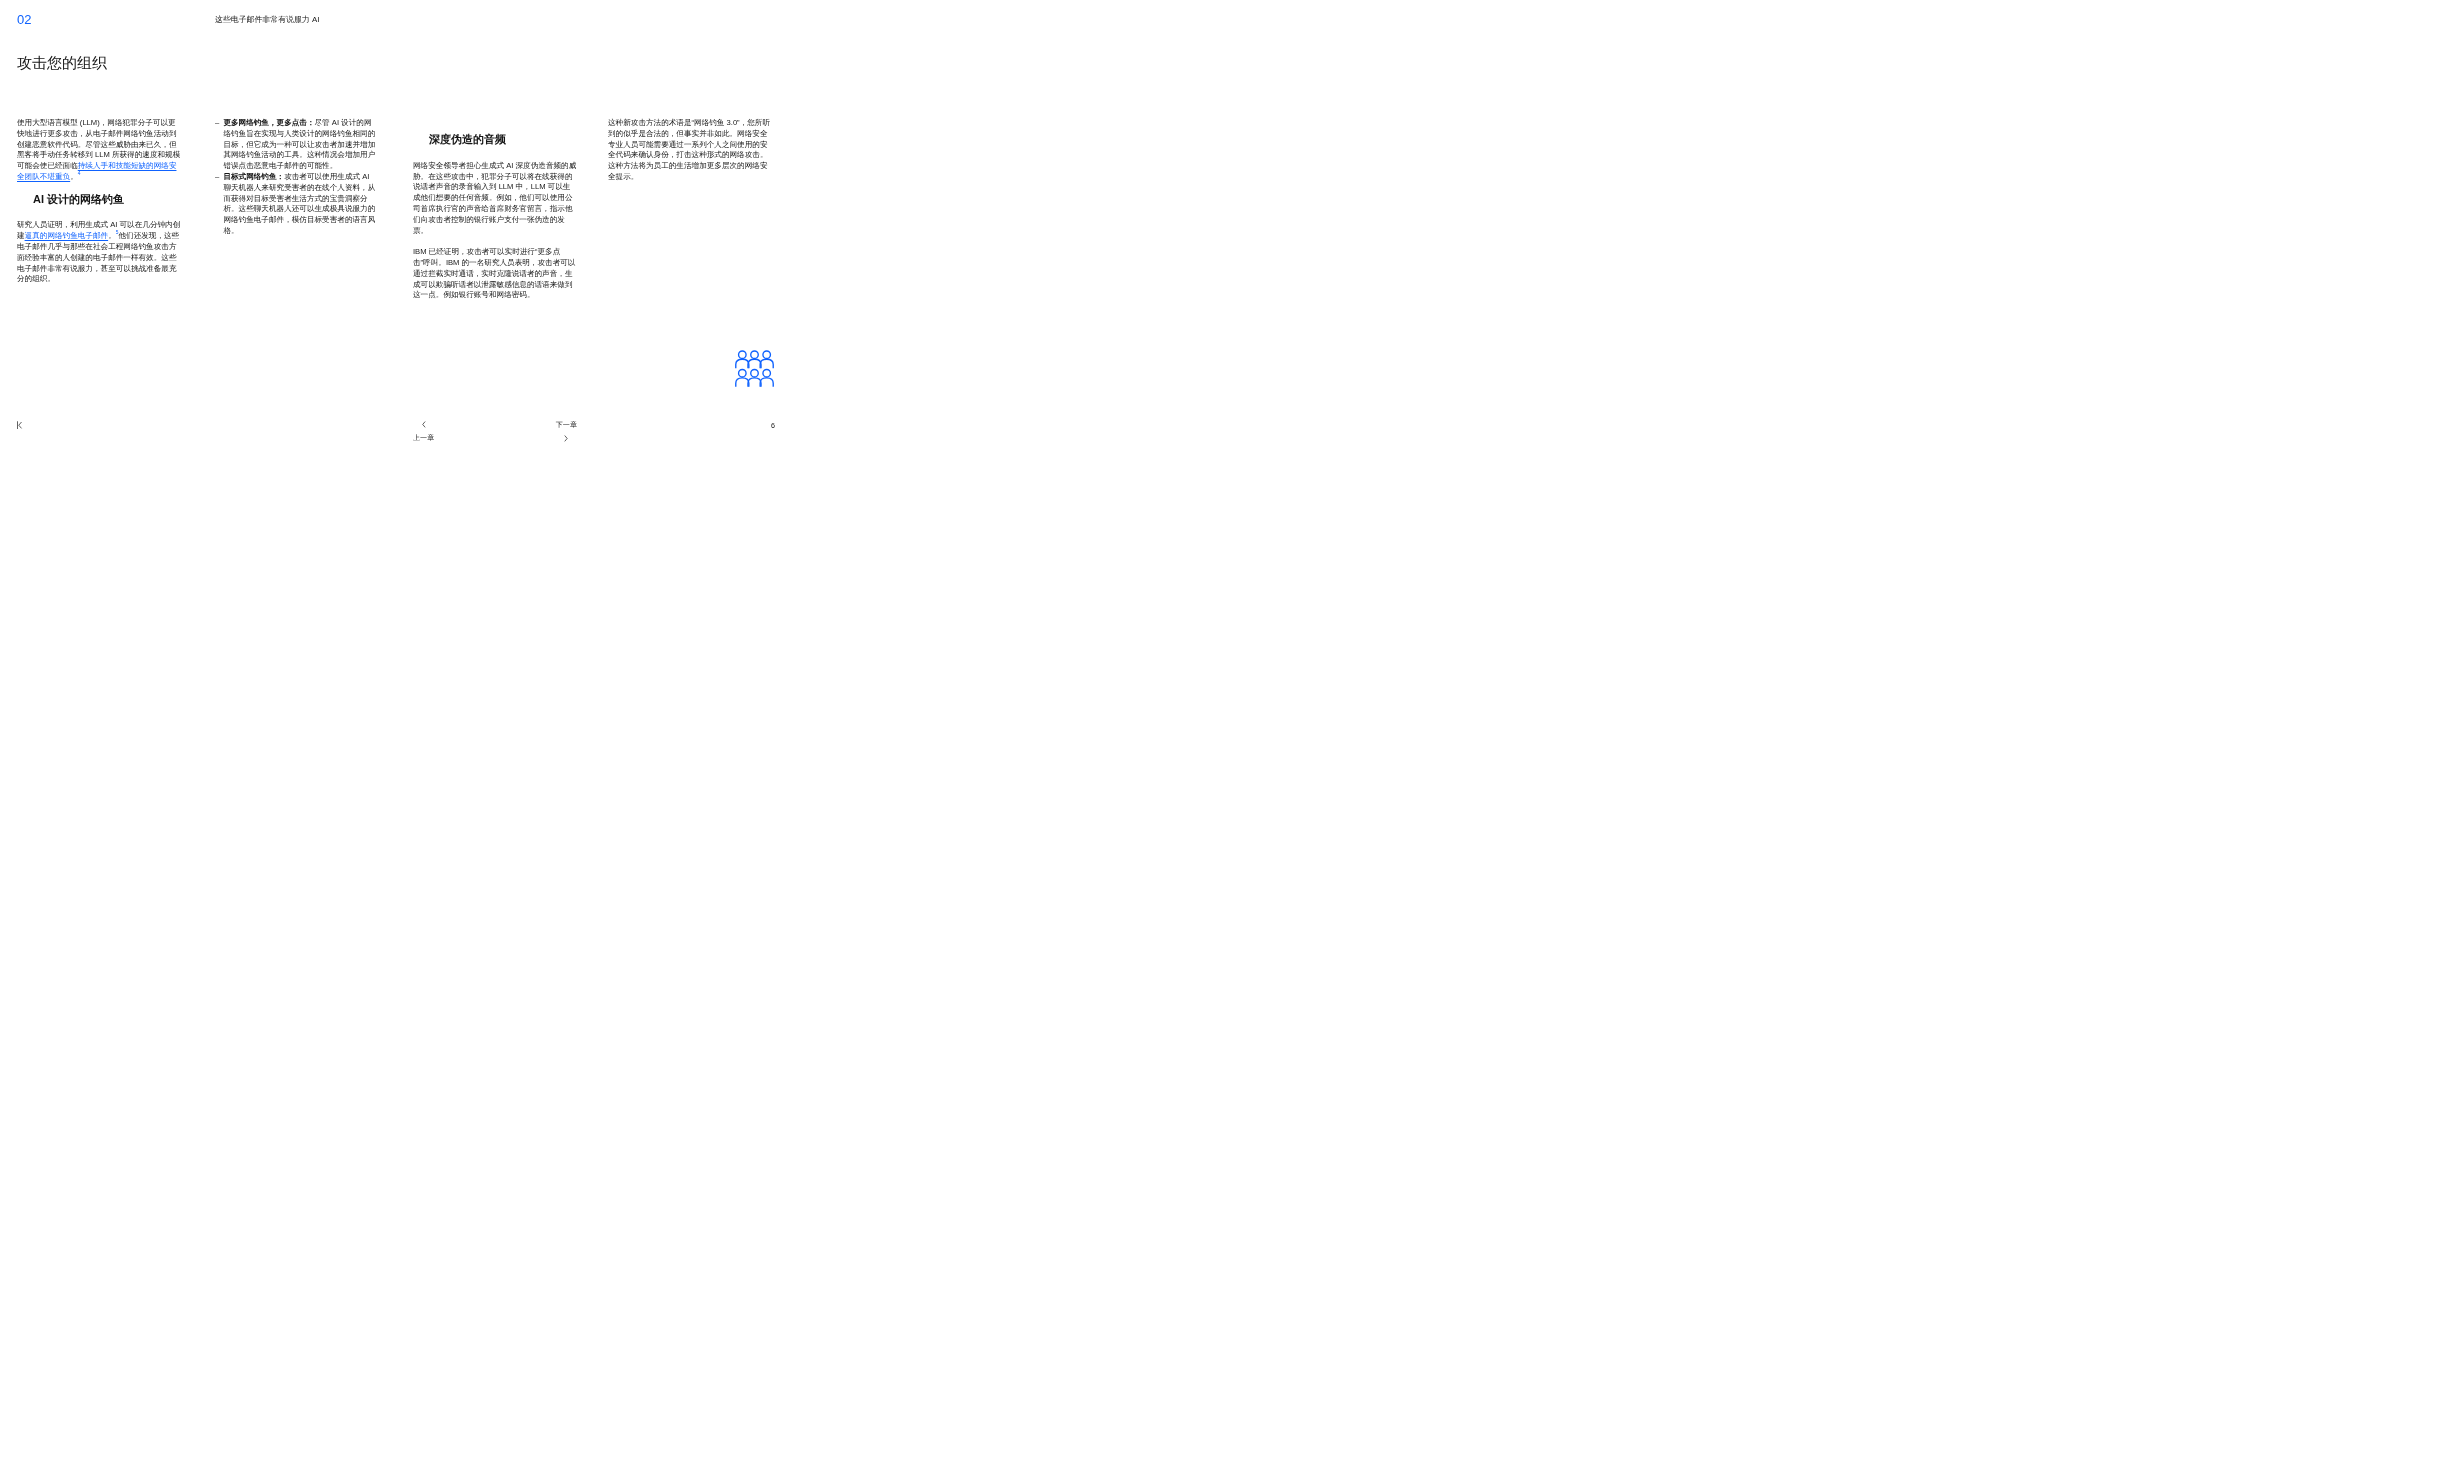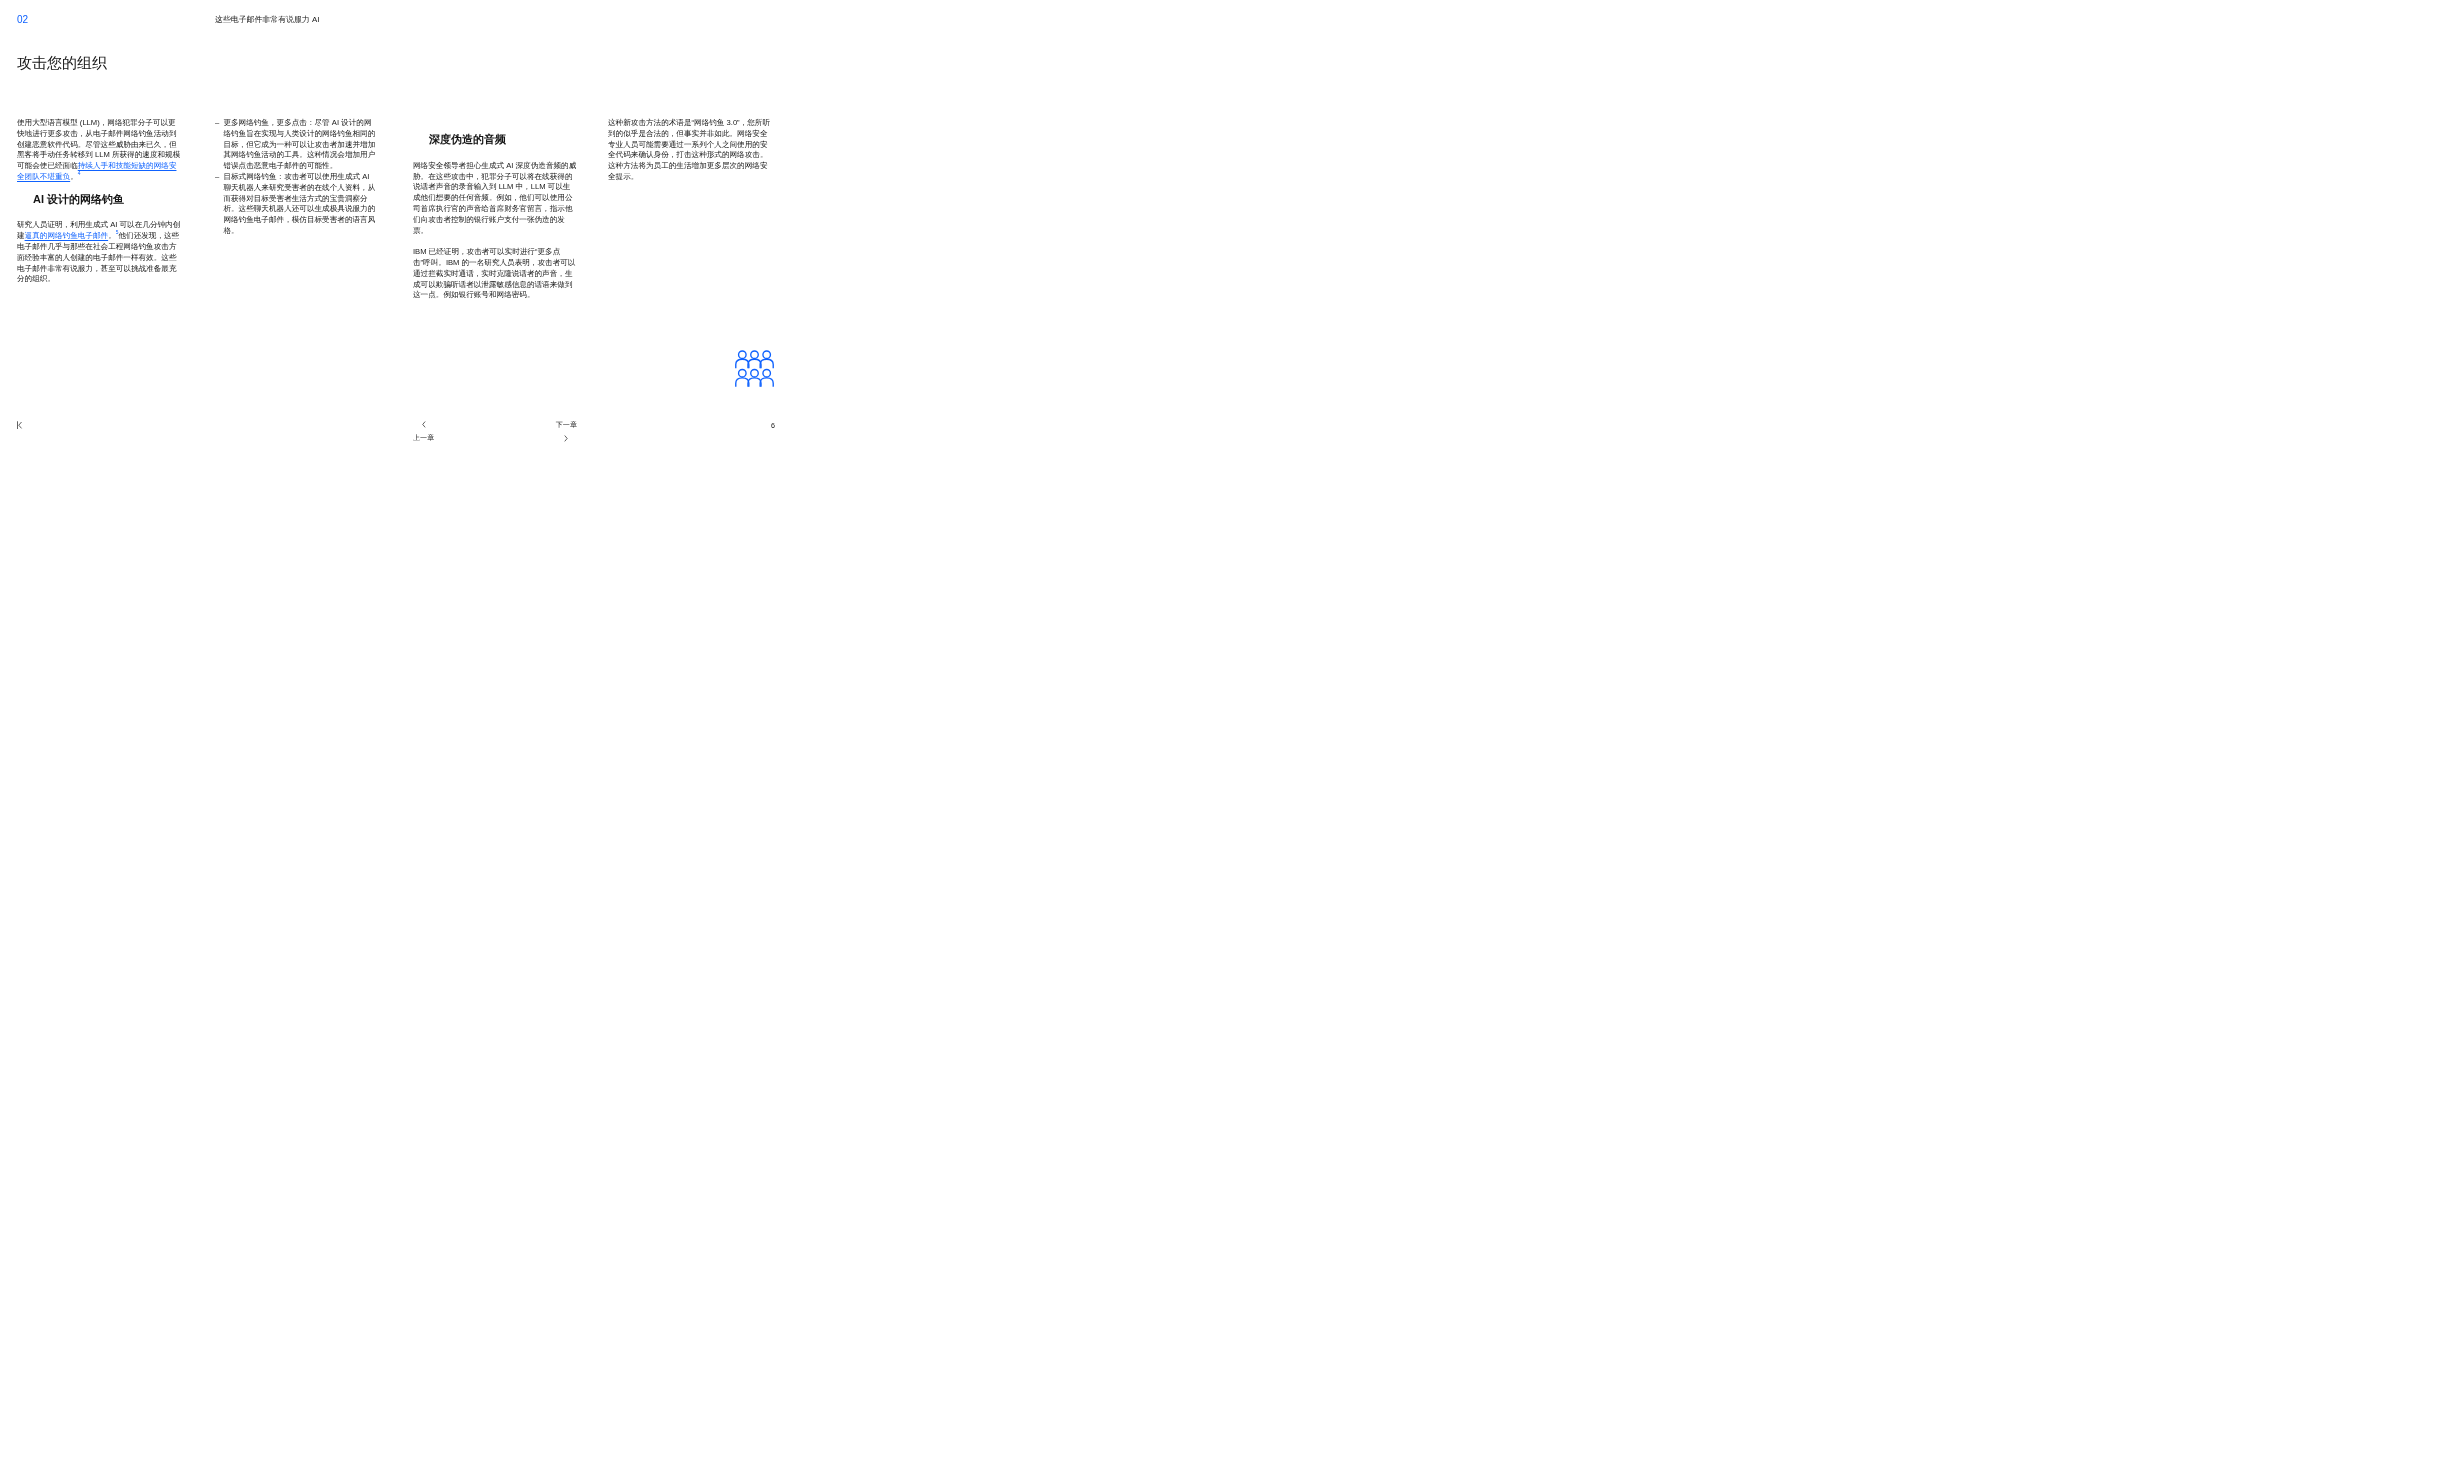--- a/index.html
+++ b/index.html
@@ -10,21 +10,21 @@
   .page{
     position:relative;
     width:788px;height:443px;
     background:#ffffff;
     color:var(--ink);
     font-family:"Liberation Sans", sans-serif;
     overflow:hidden;
   }
   .page-section-number{
     position:absolute;left:17px;top:14.8px;
-    font-size:10px;line-height:9.8px;color:var(--blue);
+    font-size:13px;line-height:9.8px;color:var(--blue);
   }
   .running-header{
     position:absolute;left:215px;top:15.3px;
     font-size:7.9px;line-height:9.8px;color:var(--ink);
   }
   .section-title{
     position:absolute;left:17px;top:57px;margin:0;
     font-size:15px;line-height:12.8px;font-weight:400;color:var(--ink);
   }
   .col{
@@ -50,21 +50,21 @@
   }
   sup.footnote{
     color:var(--blue);
     font-size:4.9px;line-height:0;
     vertical-align:super;
     cursor:pointer;
   }
   ul.bullets{list-style:none;margin:0;padding:0;}
   li.bullet{position:relative;padding-left:8.4px;}
   li.bullet .dash{position:absolute;left:0;top:0;}
-  li.bullet .lead{font-weight:400;}
+  li.bullet .lead{font-weight:700;}
   .people-icon-wrap{position:absolute;left:735px;top:350px;width:39px;height:37px;}
   
   .footer-skip{
     position:absolute;left:16.7px;top:421px;
     background:none;border:none;padding:0;margin:0;cursor:pointer;
     color:var(--ink);display:block;line-height:0;
   }
   .footer-nav{
     position:absolute;left:413px;top:421px;width:164px;
     display:flex;justify-content:space-between;align-items:center;

